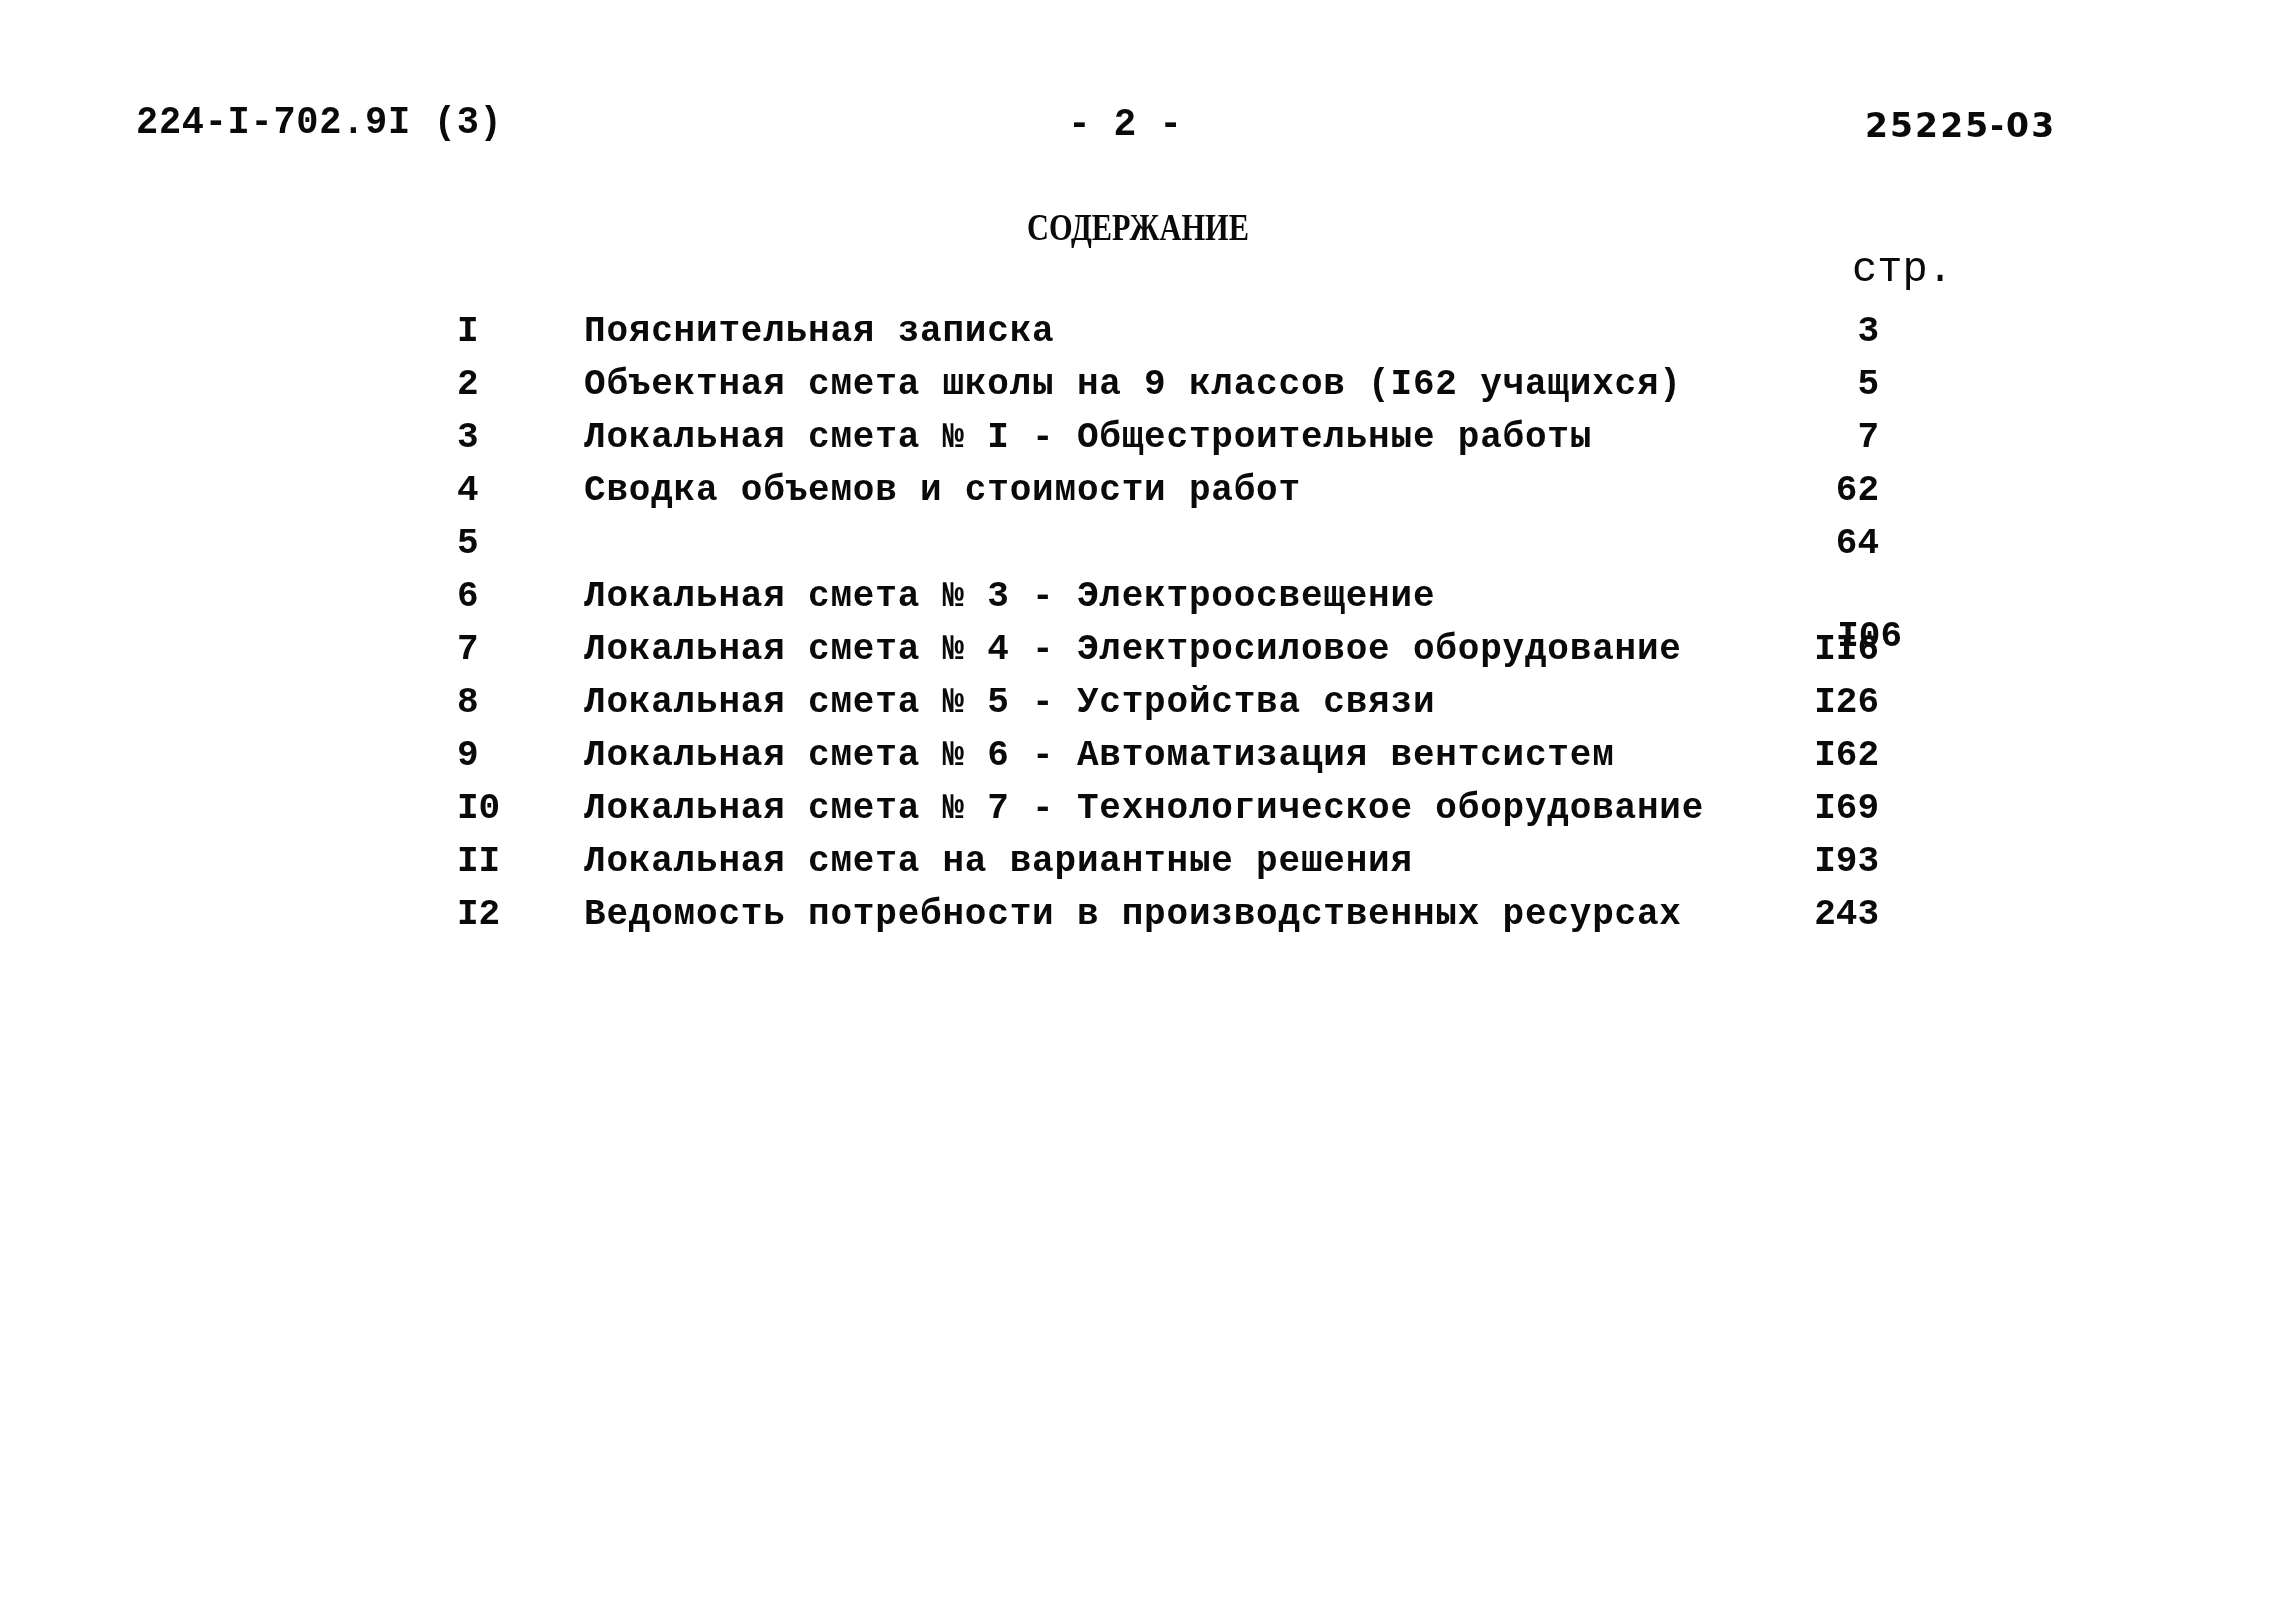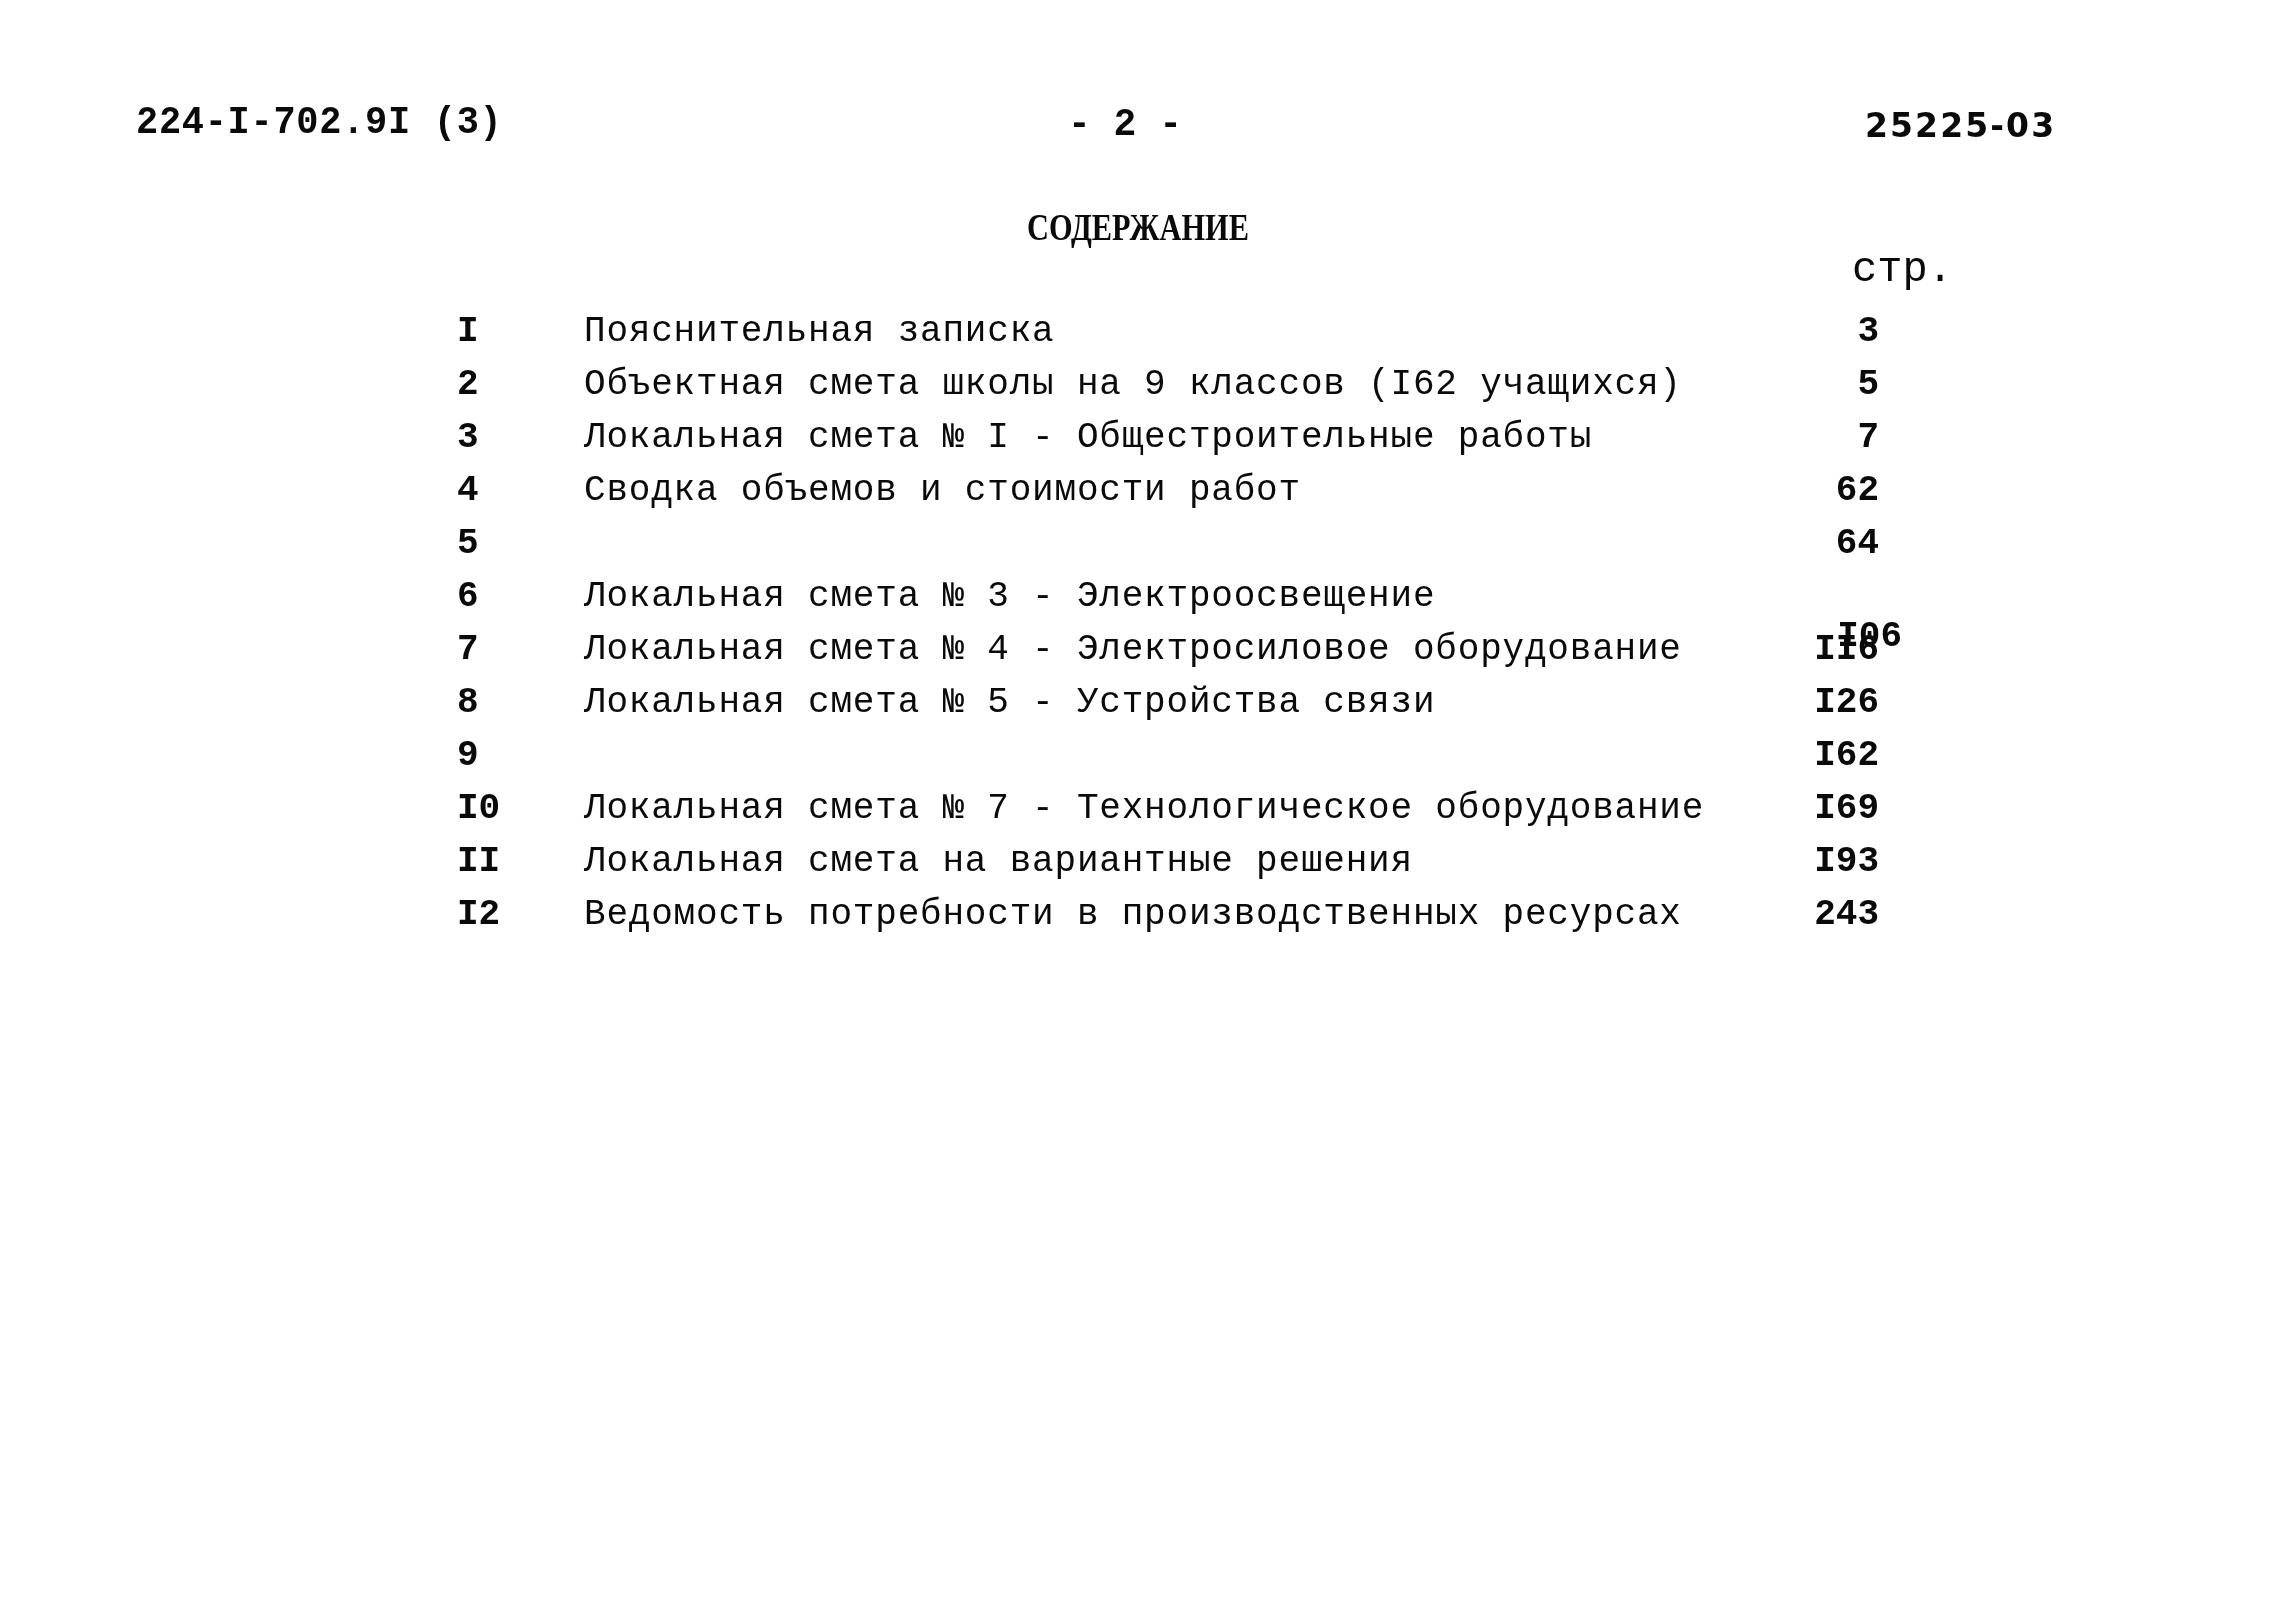--- a/index.html
+++ b/index.html
@@ -62,21 +62,21 @@
       position: absolute;
       left: 457px; top: 0;
       font-size: 36px;
       font-weight: bold;
       font-family: "Liberation Mono", "DejaVu Sans Mono", monospace;
     }
     .toc-row .title {
       position: absolute;
       left: 584px; top: 0;
       font-size: 36px;
-      font-weight: normal;
+      font-weight: bold;
       letter-spacing: 0.8px;
       white-space: nowrap;
       font-family: "Liberation Mono", "DejaVu Sans Mono", monospace;
     }
     .toc-row .pg {
       position: absolute;
       left: 1745px; width: 134px;
       text-align: right;
       top: 0;
       font-size: 36px;
@@ -130,20 +130,21 @@
     <span class="title">Локальная смета № 4 - Электросиловое оборудование</span>
     <span class="pg">II6</span>
   </div>
   <div class="toc-row">
     <span class="num">8</span>
     <span class="title">Локальная смета № 5 - Устройства связи</span>
     <span class="pg">I26</span>
   </div>
   <div class="toc-row">
     <span class="num">9</span>
+    <span class="title">Локальная смета № 6 - Автоматизация вентсистем</span>
     <span class="pg">I62</span>
   </div>
   <div class="toc-row">
     <span class="num">I0</span>
     <span class="title">Локальная смета № 7 - Технологическое оборудование</span>
     <span class="pg">I69</span>
   </div>
   <div class="toc-row">
     <span class="num">II</span>
     <span class="title">Локальная смета на вариантные решения</span>

